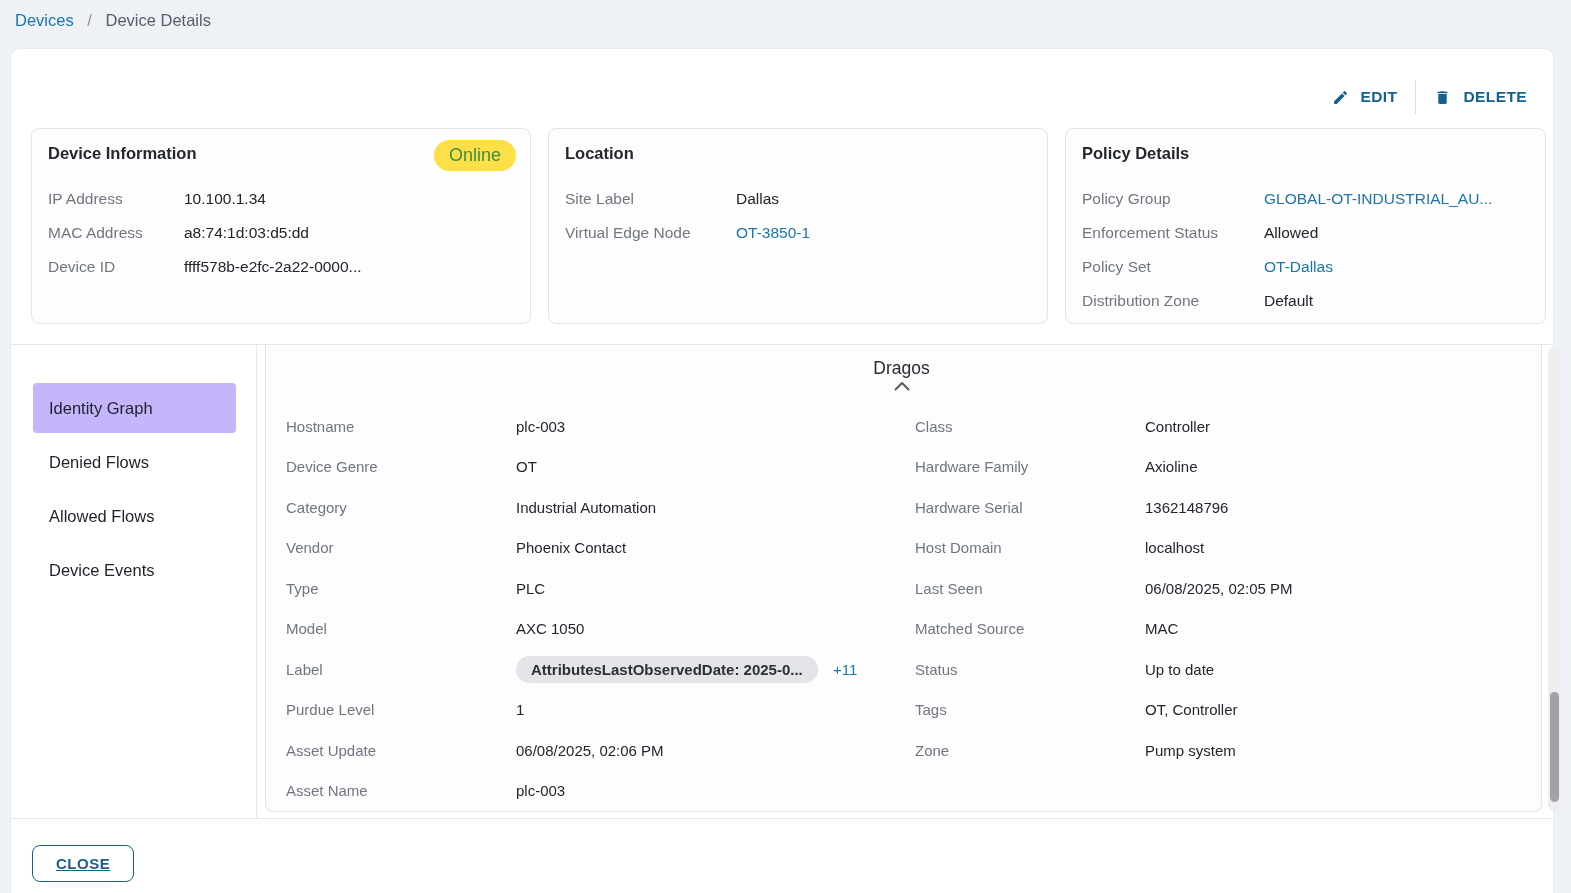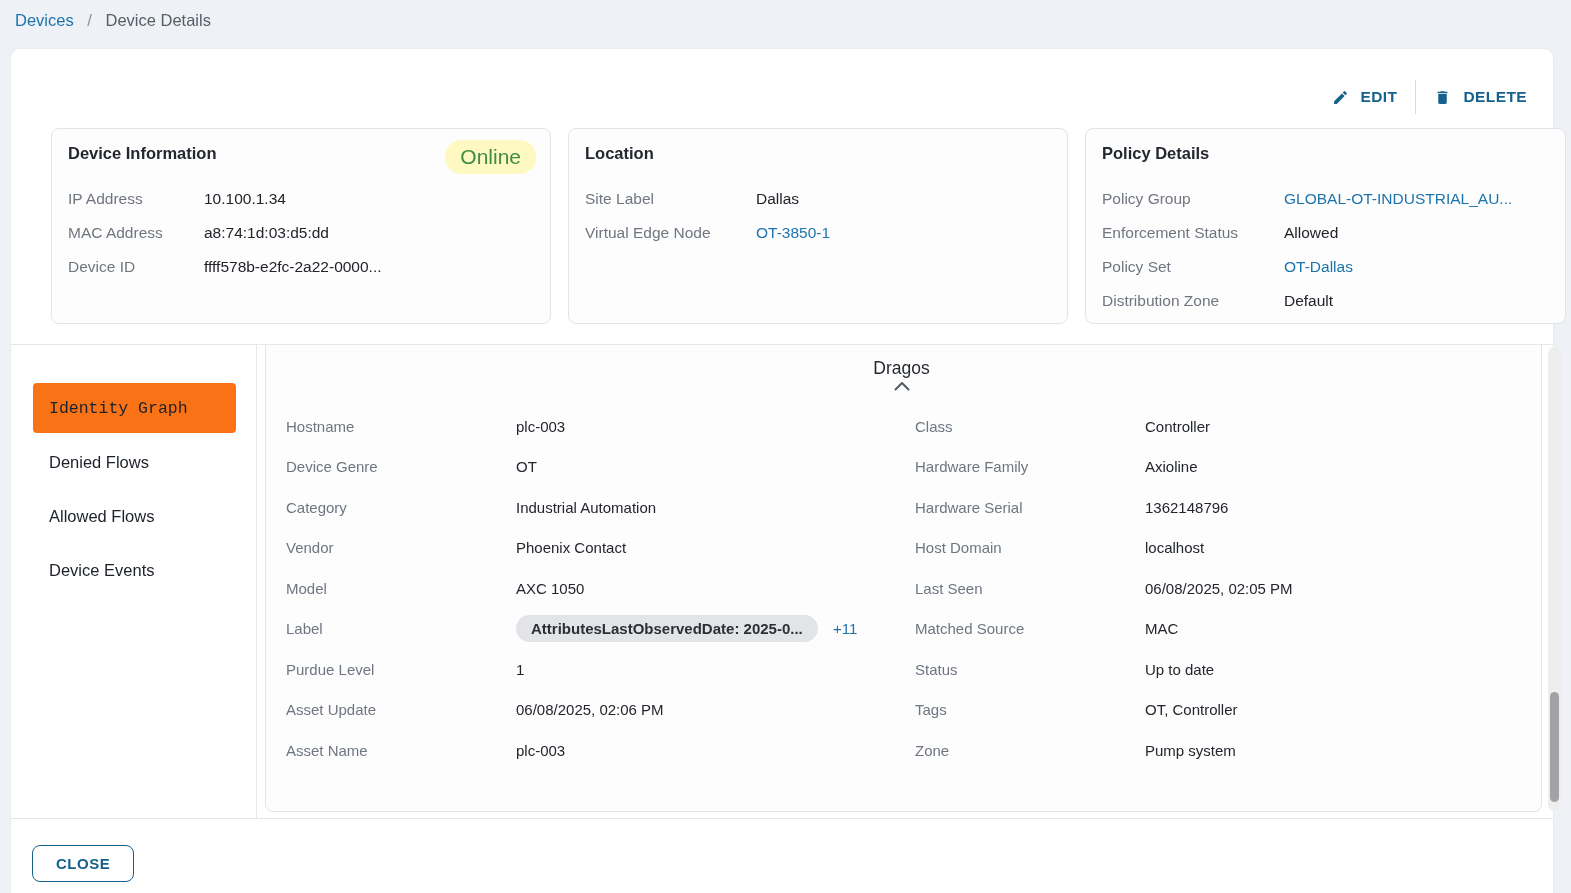--- a/index.html
+++ b/index.html
@@ -26,52 +26,52 @@
   }
 
   .header-actions { position:absolute; right:16px; top:30px; display:flex; align-items:center; height:36px; }
   .action-btn {
     display:flex; align-items:center; gap:12px; border:none; background:none; cursor:pointer;
     color:#16618c; font-family:inherit; font-size:15.5px; font-weight:700; letter-spacing:.4px; padding:6px 10px;
   }
   .action-btn svg { display:block; }
   .action-divider { width:1px; height:34px; background:#d9dbde; margin:0 8px; }
 
-  .cards-row { position:absolute; left:20px; top:79px; width:1515px; height:196px; display:flex; gap:17px;margin-left:20px; }
+  .cards-row { position:absolute; left:20px; top:79px; width:1515px; height:196px; display:flex; gap:17px; }
   .info-card {
     background:#fdfdfe; border:1px solid #e2e4e8; border-radius:8px;
     padding:15px 16px; position:relative;
   }
   .info-card.c1 { width:500px; }
   .info-card.c2 { width:500px; }
   .info-card.c3 { width:481px; }
   .card-title { font-size:16.5px; font-weight:700; color:#23272e; margin-bottom:25px; }
   .card-field { display:flex; margin-bottom:13px; font-size:15.5px; line-height:21px; }
   .cf-label { color:#70767f; flex:0 0 auto; }
   .c1 .cf-label { width:136px; }
   .c2 .cf-label { width:171px; }
   .c3 .cf-label { width:182px; }
   .cf-value { color:#21242a; }
   .cf-value.link { color:#1c74ab; cursor:pointer; }
   .status-pill {
     position:absolute; right:14px; top:11px;
-    background:#fef9c3; color:#3f8c44; font-size:21px; font-weight:500;
+    background:#fde047; color:#3f8c44; font-size:18px; font-weight:500;
     padding:5px 15px; border-radius:16px;
   }
 
   .tab-section {
     position:absolute; left:0; top:295px; width:1542px; height:475px;
     border-top:1px solid #e5e7ea; border-bottom:1px solid #e5e7ea;
   }
   .sidebar { position:absolute; left:0; top:0; width:246px; height:100%; border-right:1px solid #e5e7ea; padding-top:38px; }
   .side-item {
     margin:0 20px 4px 22px; height:50px; display:flex; align-items:center;
     padding-left:16px; font-size:16.5px; color:#1d2129; border-radius:4px; cursor:pointer;
   }
-  .side-item.selected { background:#f97316;font-family:Liberation Mono, monospace; }
+  .side-item.selected { background:#c4b5fd; }
 
   .details-panel {
     position:absolute; left:254px; top:0; width:1277px; height:467px;
     background:#fdfdfe; border:1px solid #e2e4e8; border-top:none;
     border-radius:0 0 8px 8px; overflow:hidden;
   }
   .panel-header { display:flex; justify-content:space-between; align-items:center; padding:13px 24px 0 20px;flex-direction:column; }
   .panel-title { font-size:17.5px; color:#272b31; }
   .collapse-btn { background:none; border:none; cursor:pointer; padding:2px; line-height:0; }
   .fields-grid { display:flex; margin-top:13px; padding:0 20px; }
@@ -87,21 +87,21 @@
   }
   .chip-more { color:#1c74ab; font-size:15px; margin-left:11px; cursor:pointer; vertical-align:middle; }
 
   .v-scrollbar { position:absolute; left:1537px; top:2px; width:13px; height:464px; background:#eeeeee; border-radius:7px; }
   .v-thumb { position:absolute; left:2px; top:345px; width:9px; height:110px; background:#a2a2a4; border-radius:5px; }
 
   .close-btn {
     position:absolute; left:21px; top:796px;
     background:#ffffff; border:1px solid #16618c; border-radius:8px;
     color:#16618c; font-family:inherit; font-size:15px; font-weight:700; letter-spacing:.5px;
-    padding:9px 23px; cursor:pointer;
+    padding:9px 23px; cursor:pointer;text-decoration:underline;
   }
 </style>
 </head>
 <body>
 
 <div class="breadcrumb">
   <span class="bc-link">Devices</span>
   <span class="bc-sep">/</span>
   <span class="bc-current">Device Details</span>
 </div>
@@ -216,20 +216,24 @@
           </div>
           <div class="frow">
             <span class="f-label">Category</span>
             <span class="f-value">Industrial Automation</span>
           </div>
           <div class="frow">
             <span class="f-label">Vendor</span>
             <span class="f-value">Phoenix Contact</span>
           </div>
           <div class="frow">
+            <span class="f-label">Type</span>
+            <span class="f-value">PLC</span>
+          </div>
+          <div class="frow">
             <span class="f-label">Model</span>
             <span class="f-value">AXC 1050</span>
           </div>
           <div class="frow">
             <span class="f-label">Label</span>
             <span class="f-value">
               <span class="chip">AttributesLastObservedDate: 2025-0...</span>
               <span class="chip-more">+11</span>
             </span>
           </div>

